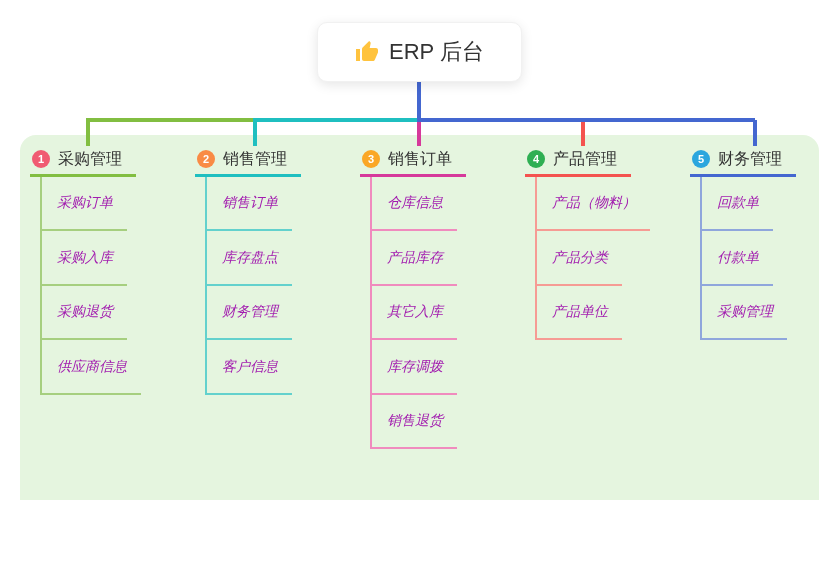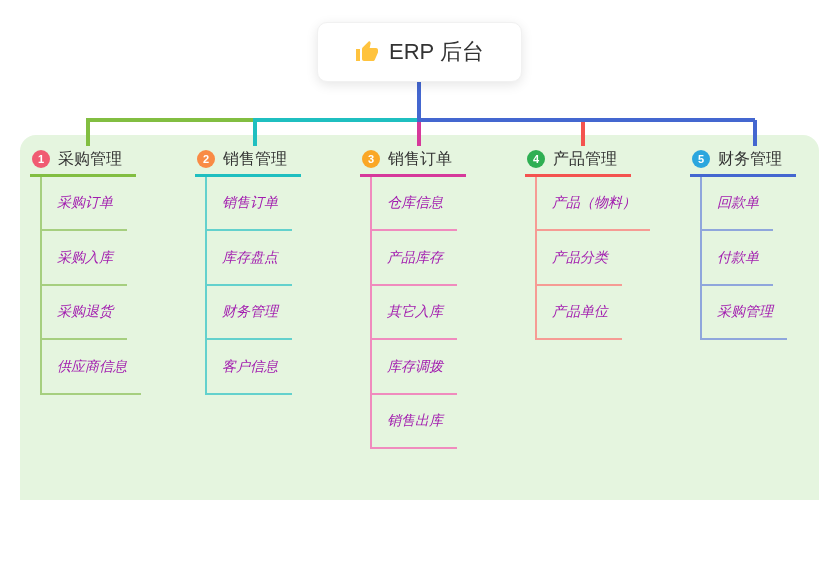--- a/index.html
+++ b/index.html
@@ -119,21 +119,21 @@
           <div class="branch-item" style="border-bottom-color: rgb(240, 139, 190);">
     <span>产品库存</span>
   </div>
           <div class="branch-item" style="border-bottom-color: rgb(240, 139, 190);">
     <span>其它入库</span>
   </div>
           <div class="branch-item" style="border-bottom-color: rgb(240, 139, 190);">
     <span>库存调拨</span>
   </div>
           <div class="branch-item" style="border-bottom-color: rgb(240, 139, 190);">
-    <span>销售出库</span>
+    <span>销售退货</span>
   </div>
         </div>
   </div>
       <div class="branch" style="left: 525px;">
     <div class="branch-header" style="border-bottom-color: rgb(244, 83, 79);">
       <span class="badge" style="background: rgb(47, 175, 83);">4</span>
       <span>产品管理</span>
     </div>
     <div class="branch-items" style="border-left-color: rgb(246, 155, 148);">
           <div class="branch-item" style="border-bottom-color: rgb(246, 155, 148);">

